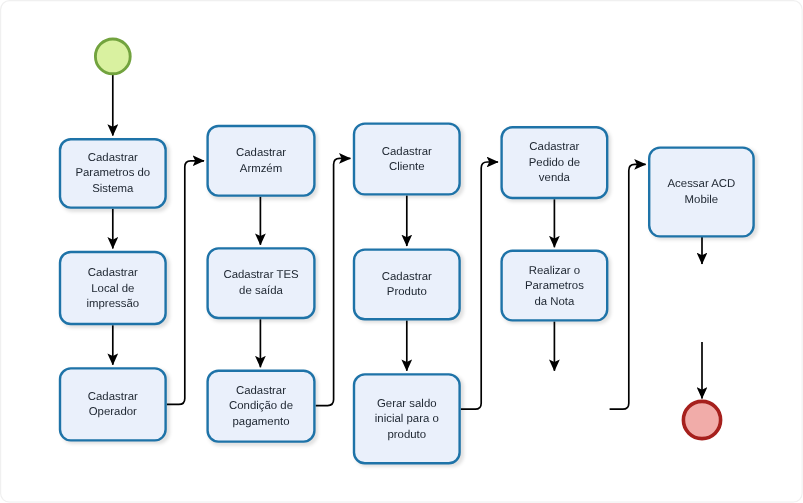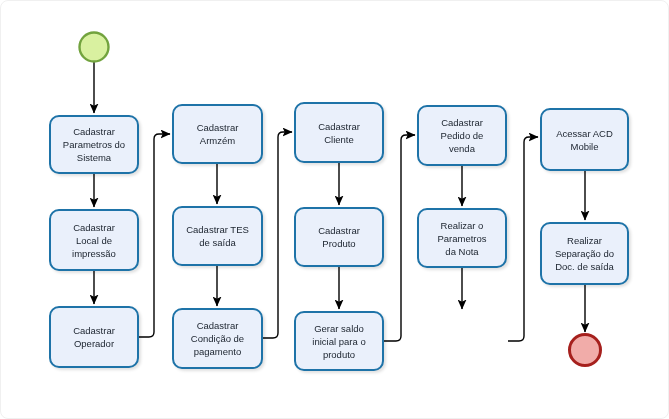--- a/index.html
+++ b/index.html
@@ -96,40 +96,35 @@
   </div>
 
   <div class="task" style="left:293px;top:101px;width:90px;height:61px">
     <span class="task-label">Cadastrar
 Cliente</span>
   </div>
   <div class="task" style="left:293px;top:206px;width:90px;height:60px">
     <span class="task-label">Cadastrar
 Produto</span>
   </div>
-  <div class="task" style="left:293px;top:310px;width:90px;height:60px">
+  <div class="task" style="left:293px;top:310px;width:90px;height:76px">
     <span class="task-label">Gerar saldo
 inicial para o
 produto</span>
   </div>
 
   <div class="task" style="left:416px;top:104px;width:90px;height:61px">
     <span class="task-label">Cadastrar
 Pedido de
 venda</span>
   </div>
   <div class="task" style="left:416px;top:207px;width:90px;height:60px">
     <span class="task-label">Realizar o
 Parametros
 da Nota</span>
   </div>
 
-  <div class="task" style="left:539px;top:107px;width:89px;height:63px">
+  <div class="task" style="left:539px;top:121px;width:89px;height:76px">
     <span class="task-label">Acessar ACD
 Mobile</span>
-  </div>
-  <div class="task" style="left:539px;top:221px;width:89px;height:63px">
-    <span class="task-label">Realizar
-Separação do
-Doc. de saída</span>
   </div>
 
 </div>
 
 </body></html>

